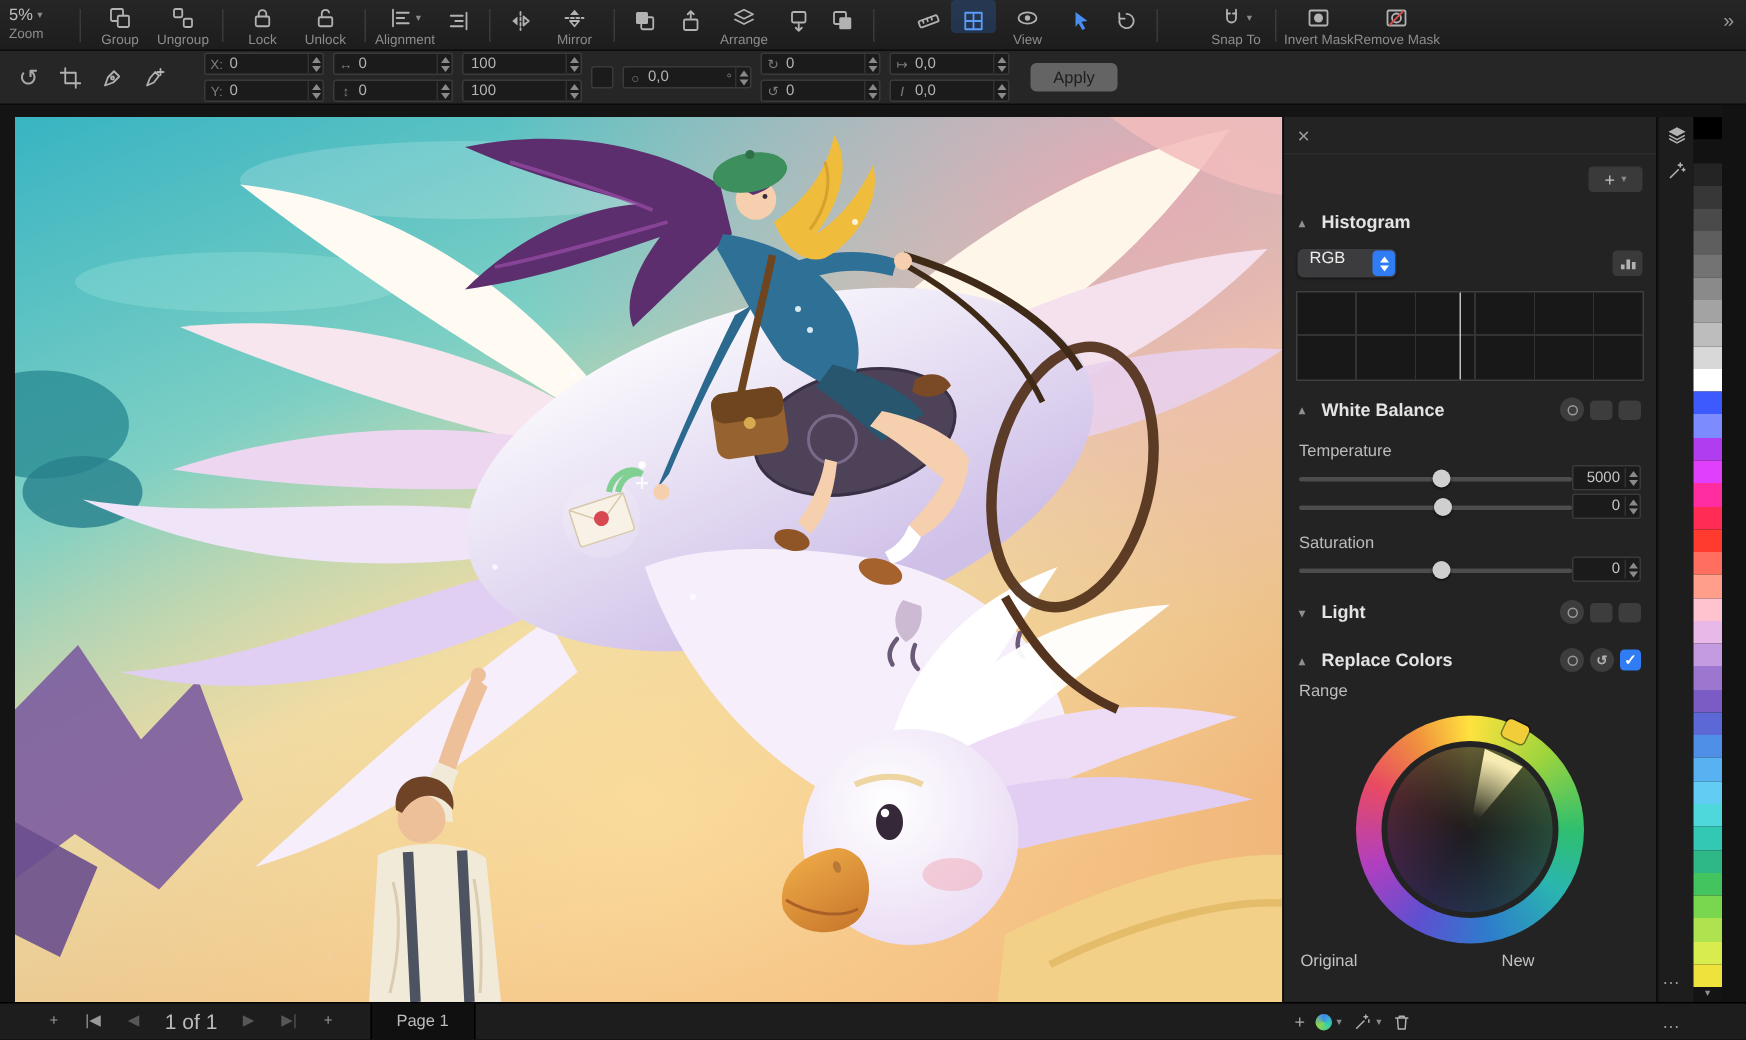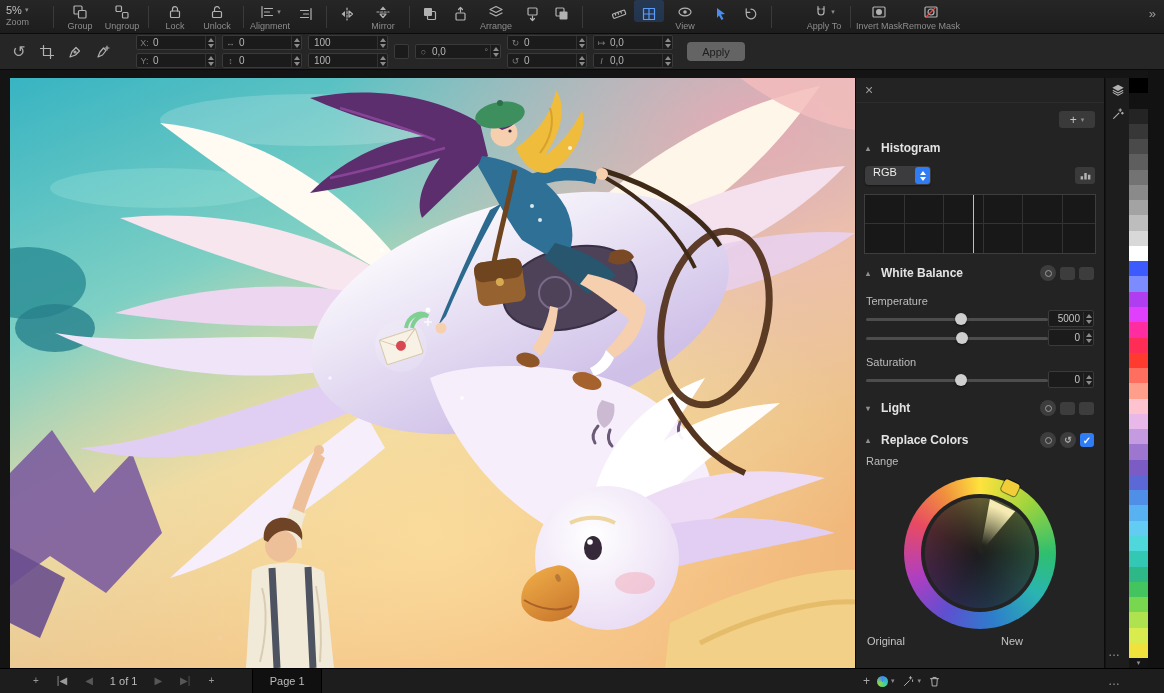--- a/index.html
+++ b/index.html
@@ -93,22 +93,22 @@
   .sideoverflow{position:absolute;left:1108px;top:645px;color:#9a9a9a;font-size:12px;letter-spacing:1px}
   .swatches{position:absolute;left:1129px;top:78px;width:19px;height:590px;background:#141414;display:flex;flex-direction:column}
   .sw{flex:1;width:19px}
   .swscroll{height:10px;color:#8f8f8f;font-size:7px;line-height:9px;text-align:center}
   .redge{position:absolute;left:1148px;top:70px;width:16px;height:598px;background:#121212}
 
   
   .bottombar{position:absolute;left:0;top:668px;width:1164px;height:25px;background:#1d1d1d;border-top:1px solid #000;display:flex;align-items:center;font-size:11px;color:#9a9a9a}
   .bbbtn{padding:0 9px;font-size:10px;line-height:24px}
   .dim{color:#575757}
-  .pageind{color:#bcbcbc;padding:0 8px;font-size:11px}
-  .pagetab{width:70px;height:24px;background:#101010;border-left:1px solid #000;border-right:1px solid #000;display:flex;align-items:center;justify-content:center;color:#bcbcbc;font-size:11px;margin-left:29px}
+  .pageind{color:#bcbcbc;padding:0 8px;font-size:14px}
+  .pagetab{width:70px;height:24px;background:#101010;border-left:1px solid #000;border-right:1px solid #000;display:flex;align-items:center;justify-content:center;color:#bcbcbc;font-size:11px;margin-left:16px}
   .bb-right{position:absolute;left:863px;display:flex;align-items:center;gap:7px;height:24px}
   .fbtn{display:flex;align-items:center;gap:3px;color:#a8a8a8;font-size:12px}
   .fcircle{width:11px;height:11px;border-radius:50%;background:conic-gradient(#3d8bf2,#37d0a8,#8fd44a,#3d8bf2)}
   .bb-overflow{position:absolute;left:1108px;top:0;line-height:24px;color:#9a9a9a;font-size:12px;letter-spacing:1px}
 </style>
 </head>
 <body>
 
 <div class="app">
 
@@ -270,21 +270,21 @@
     <div class="sp26"></div>
 
     <div class="tbtn">
       <span class="irow">
           <svg class="ic" viewBox="0 0 16 16">
             <path d="M5 2.5v5.5a3 3 0 0 0 6 0V2.5"></path>
             <path d="M5 5h2M9 5h2"></path>
           </svg>
           <span class="caret">▾</span>
         </span>
-      <span class="tlabel">Apply To</span>
+      <span class="tlabel">Snap To</span>
     </div>
     <div class="tdiv"></div>
 
     <div class="tbtn">
       <span class="irow">
           <svg class="ic" viewBox="0 0 16 16">
             <rect x="2" y="3" width="12" height="10" rx="1"></rect>
             <circle cx="8" cy="8" r="3" fill="#b2b2b2" stroke="none"></circle>
           </svg>
         </span>

